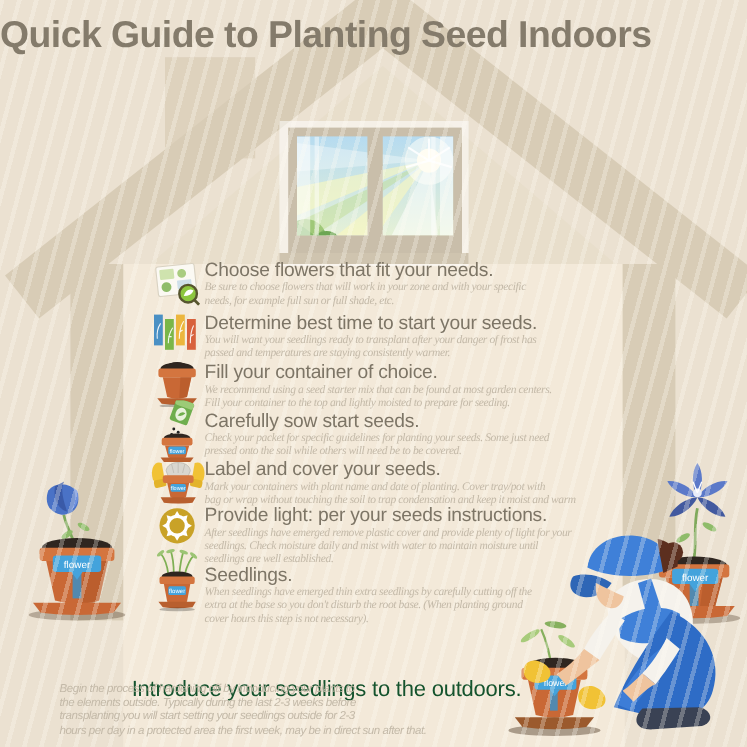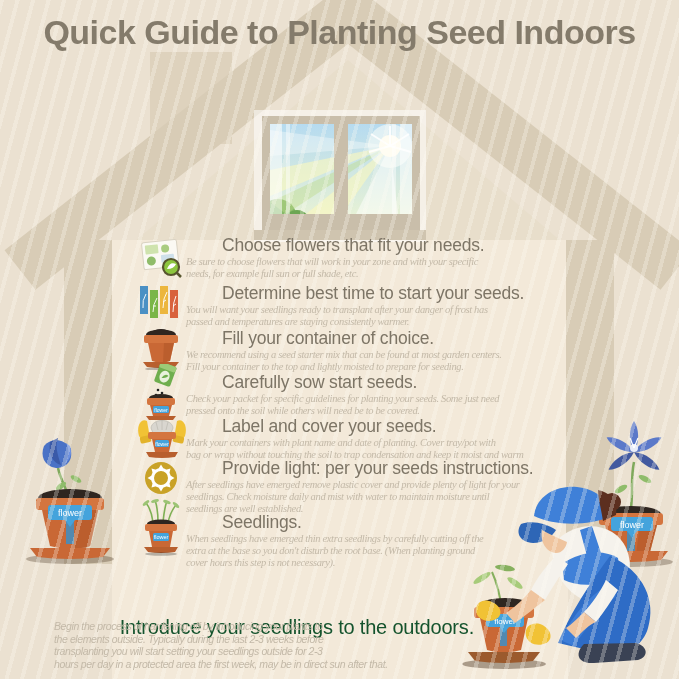--- a/index.html
+++ b/index.html
@@ -1,24 +1,24 @@
 <!DOCTYPE html>
 <html><head>
 <meta charset="utf-8">
 <style>
   html,body{margin:0;padding:0;background:#ebe1d1;}
   .canvas{position:relative;width:679px;height:679px;overflow:hidden;
           background:#ebe1d1;font-family:"Liberation Sans",sans-serif;}
   .scene{position:absolute;left:0;top:0;width:679px;height:679px;}
   .streaks{position:absolute;left:0;top:0;width:679px;height:679px;pointer-events:none;
            background:repeating-linear-gradient(105deg,rgba(255,252,244,.28) 0 4px,rgba(255,252,244,0) 4px 15px);}
-  .title{position:absolute;left:0;top:13px;width:679px;text-align:center;
+  .title{position:absolute;left:0;top:13px;width:679px;
          font-size:34px;font-weight:bold;color:#847b6b;letter-spacing:-0.5px;}
   .step{position:absolute;left:186px;width:430px;}
-  .step .h{font-size:17.5px;line-height:20px;color:#7d7566;letter-spacing:-0.2px;margin-left:36px;}
+  .step .h{font-size:17.5px;line-height:20px;color:#7d7566;letter-spacing:-0.2px;}
   .step .b{font-size:10.5px;line-height:12px;color:#c3b9a8;font-style:italic;
            letter-spacing:-0.35px;white-space:pre-line;margin-top:1px;font-family:Liberation Serif, serif;}
   .icon{position:absolute;}
   .outro-h{position:absolute;right:205px;top:616px;font-size:20px;color:#14532d;
            letter-spacing:-0.2px;white-space:nowrap;}
   .outro-b{position:absolute;right:205px;top:620px;width:420px;text-align:left;
            font-size:10.5px;line-height:12.6px;color:#c3b9a8;font-style:italic;
            letter-spacing:-0.4px;white-space:pre-line;}
 </style>
 </head>

